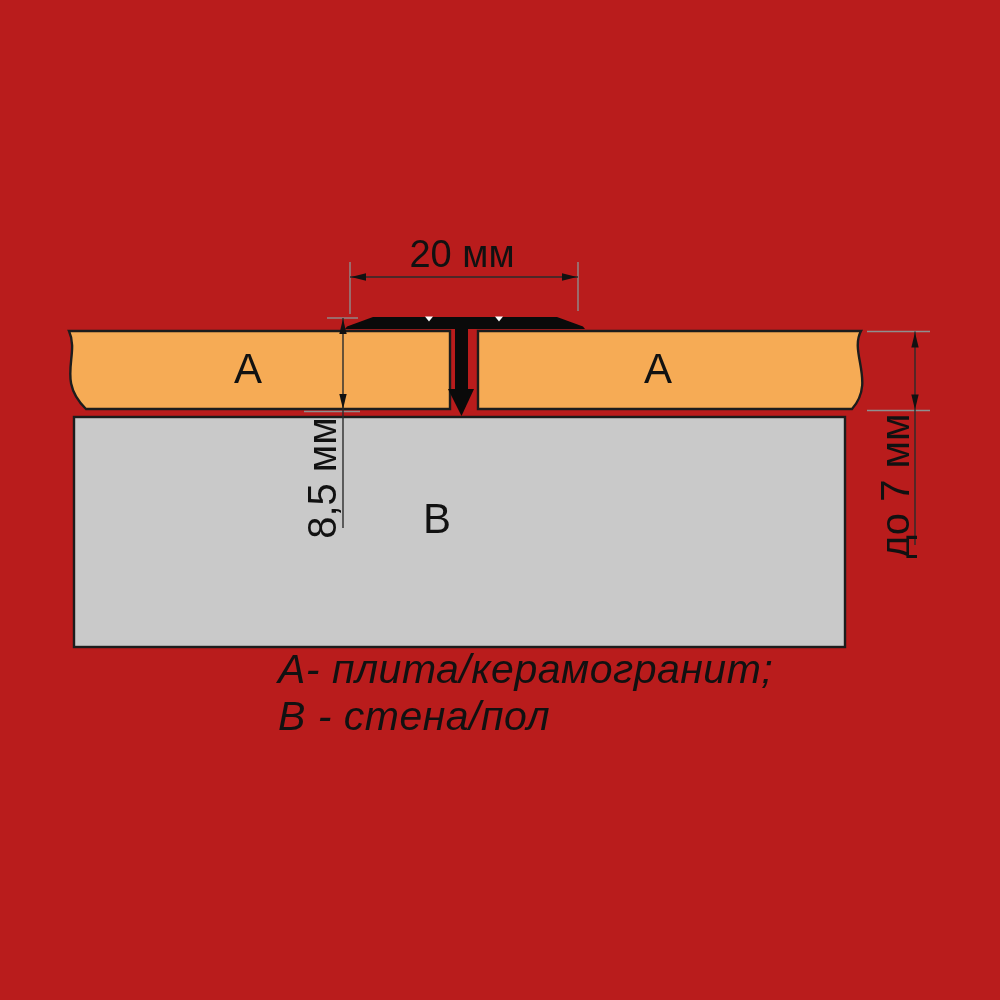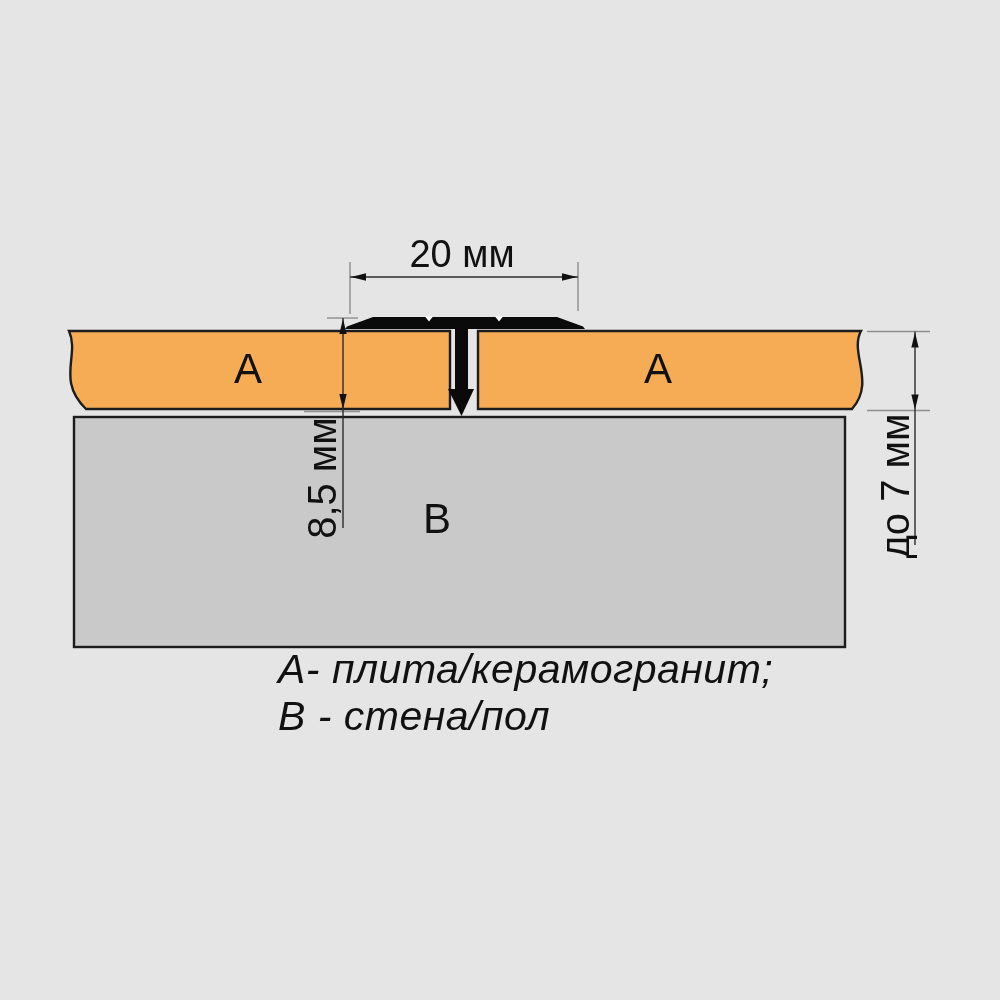--- a/index.html
+++ b/index.html
@@ -1,16 +1,16 @@
 <!DOCTYPE html>
 <html><head>
 <meta charset="utf-8">
 <style>
   html,body{margin:0;padding:0;background:#ffffff;}
-  .page{position:relative;width:1000px;height:1000px;background:#e5e5e5;overflow:hidden;
+  .page{position:relative;width:1000px;height:1000px;background:#b91c1c;overflow:hidden;
         font-family:"Liberation Sans", sans-serif;}
   svg{display:block;}
   .outline{stroke:#1c1c1c;stroke-width:2.4;}
   .ext{stroke:#8f8f8f;stroke-width:1.4;fill:none;}
   .dimline{stroke:#2b2b2b;stroke-width:1.4;fill:none;}
   .dimarrow{fill:#111111;stroke:none;}
   .lbl{fill:#111111;}
   .lbl-dim{font-size:38px;}
   .lbl-dim-rot{font-size:40px;}
   .lbl-block{font-size:42px;}

